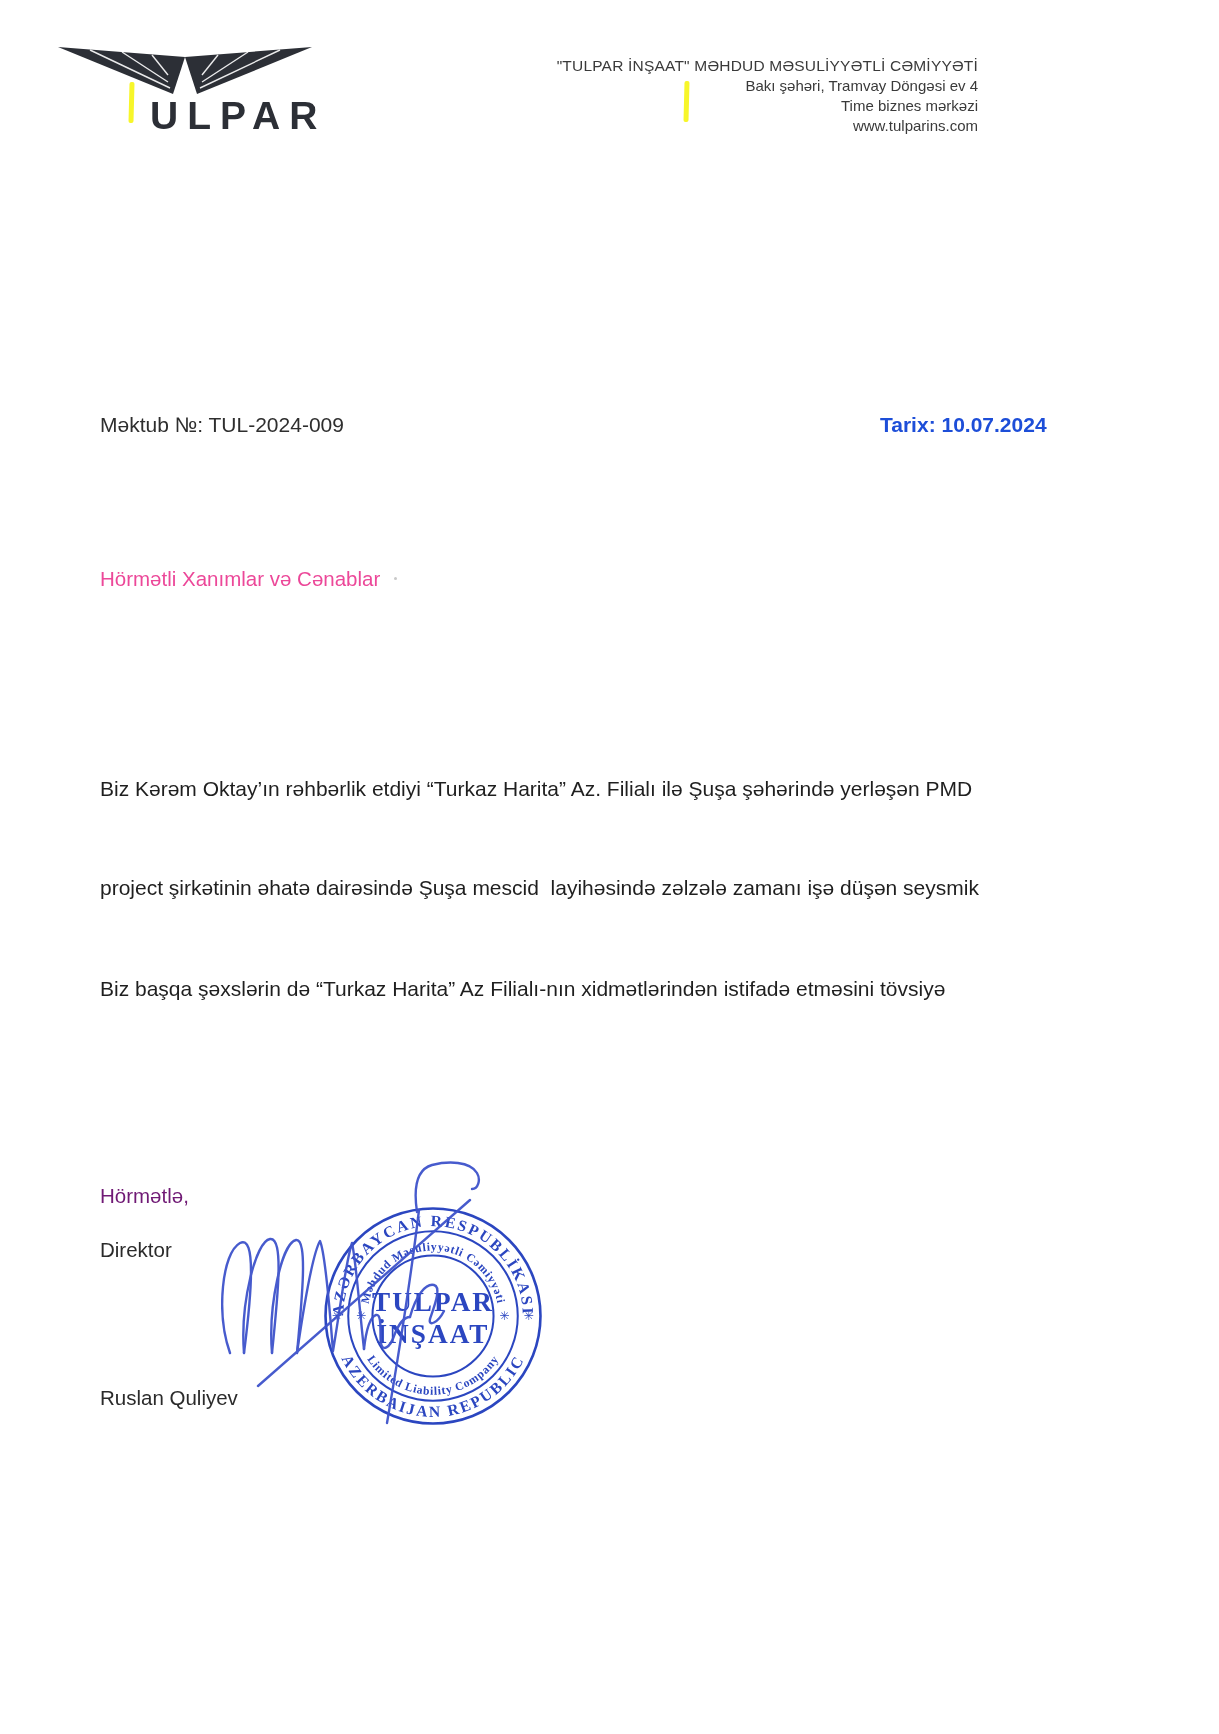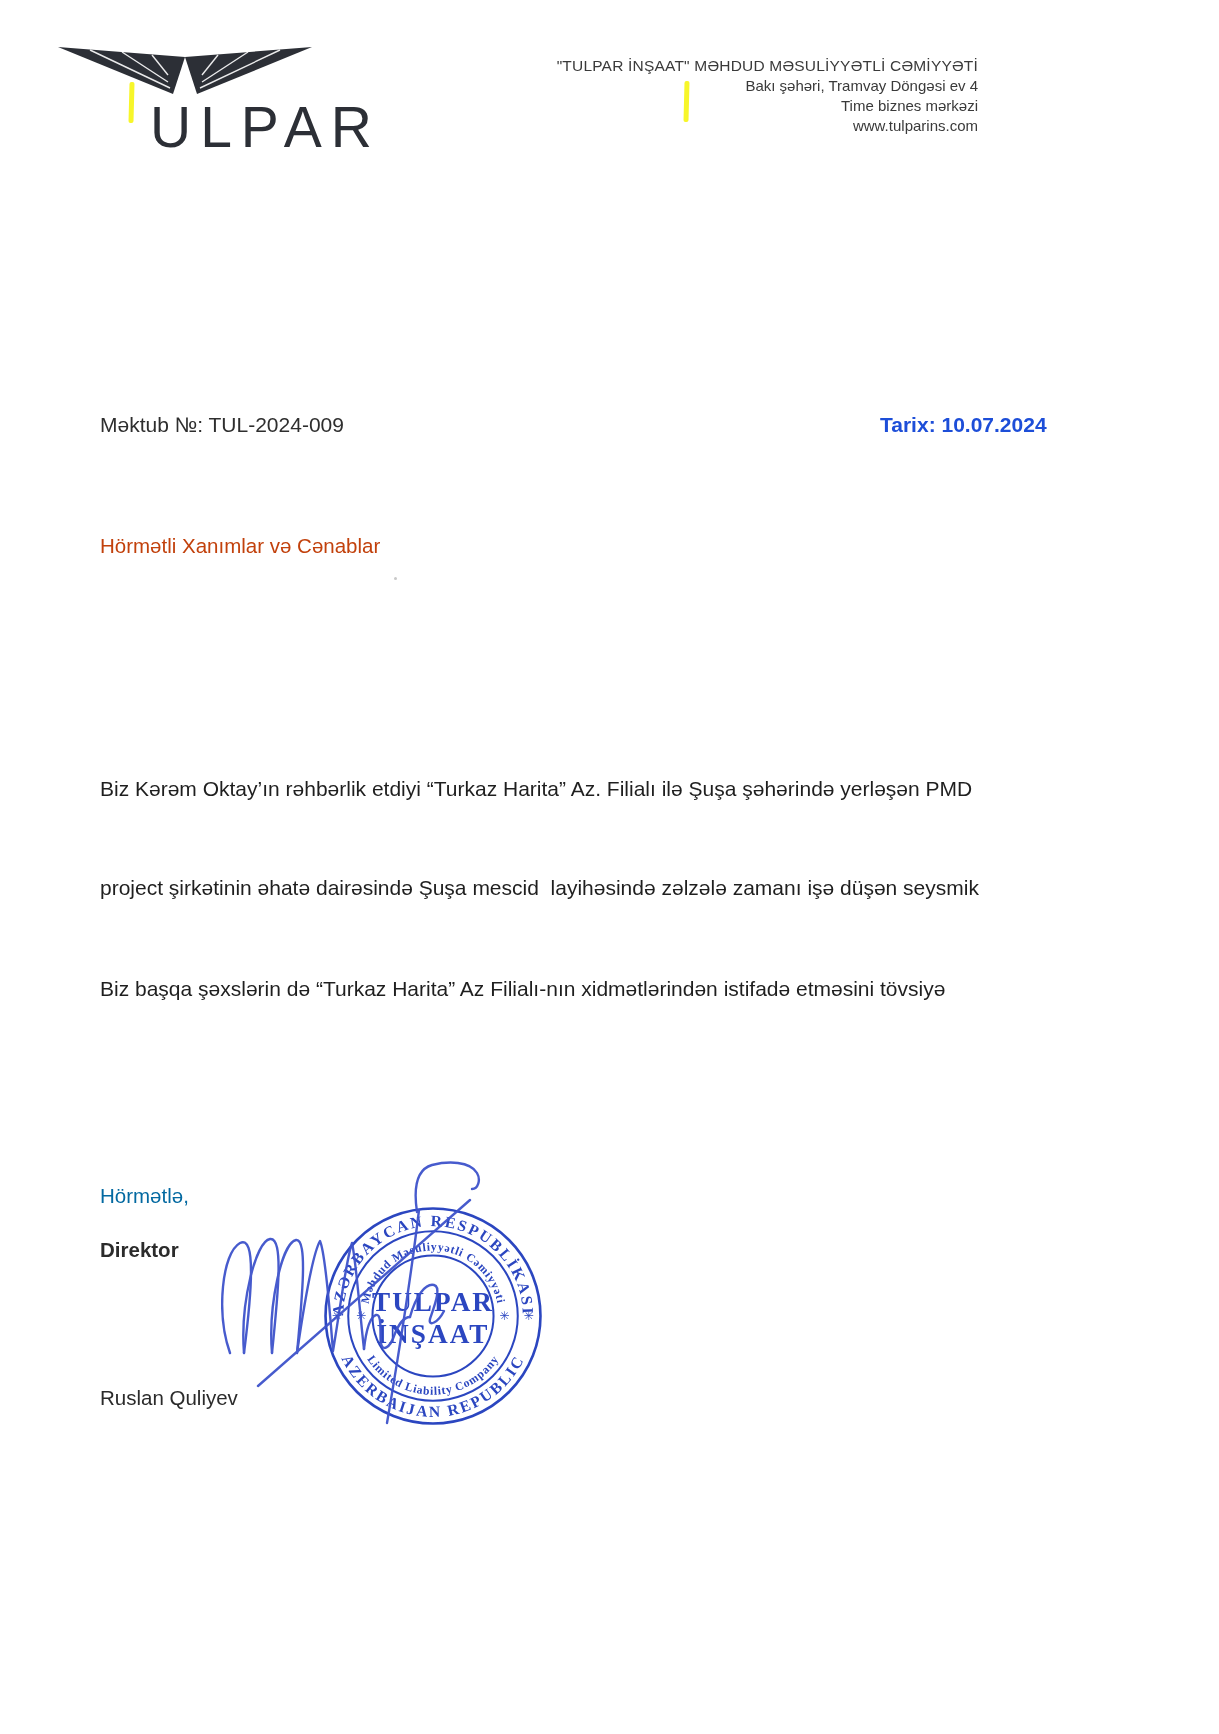--- a/index.html
+++ b/index.html
@@ -10,48 +10,48 @@
     margin:0 auto;
     font-family:"Liberation Sans", sans-serif;
     color:#212121;
     overflow:hidden;
   }
   .abs{position:absolute;}
 
   
   .brand-text{
     left:150px;top:94px;
-    font-size:57px;font-weight:400;letter-spacing:9px;
+    font-size:39px;font-weight:700;letter-spacing:9px;
     color:#2c2f36;
   }
   .company-block{
     right:241px;top:56px;
     text-align:right;
     font-size:15px;line-height:20px;color:#3a3a3a;
   }
   .company-block .l1{font-size:15.5px;letter-spacing:.2px;}
 
   .highlight-mark{
     width:5px;height:41px;background:#f6f513;opacity:.9;
     border-radius:2px;transform:rotate(1.5deg);
   }
 
   
   .letter-no{left:100px;top:413px;font-size:21px;font-weight:400;color:#2e2e2e;}
   .letter-date{left:880px;top:413px;font-size:21px;font-weight:700;color:#1d4ed8;}
 
   
-  .salutation{left:100px;top:534px;font-size:20.5px;color:#c2410c;}
+  .salutation{left:100px;top:567px;font-size:20.5px;color:#ec4899;}
   .para{left:100px;font-size:21px;line-height:33px;color:#1f1f1f;white-space:pre;}
   .para-1{top:706px;}
   .para-2{top:906px;text-align:center;}
 
   
-  .closing{left:100px;top:1184px;font-size:20.5px;color:#0369a1;}
-  .sig-title{left:100px;top:1238px;font-size:20.5px;color:#2b2b2b;font-weight:bold;}
+  .closing{left:100px;top:1184px;font-size:20.5px;color:#701a75;}
+  .sig-title{left:100px;top:1238px;font-size:20.5px;color:#2b2b2b;}
   .sig-name{left:100px;top:1386px;font-size:20.5px;color:#2b2b2b;}
 
   .speck{left:394px;top:577px;width:3px;height:3px;background:#c9c9c9;border-radius:50%;}
 
   
   .stamp-svg{left:322px;top:1205px;width:222px;height:222px;}
   .stamp-ring{fill:none;stroke:#2b46c0;}
   .stamp-arc-text{fill:#2b46c0;font-family:"Liberation Serif", serif;font-weight:700;}
   .stamp-outer-text{font-size:15.5px;letter-spacing:2.2px;}
   .stamp-inner-text{font-size:11.5px;letter-spacing:.8px;}

